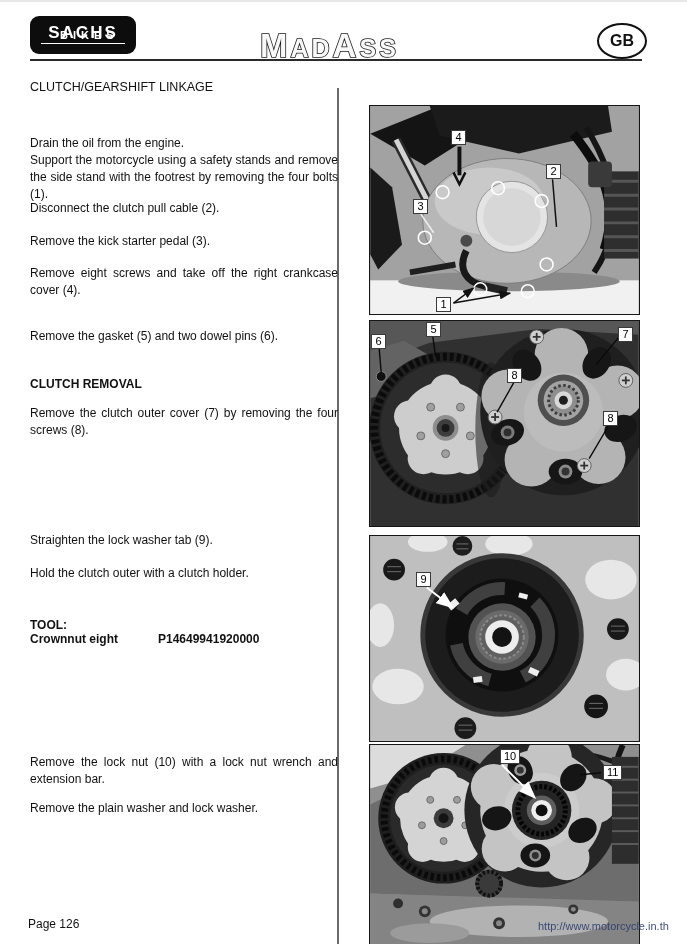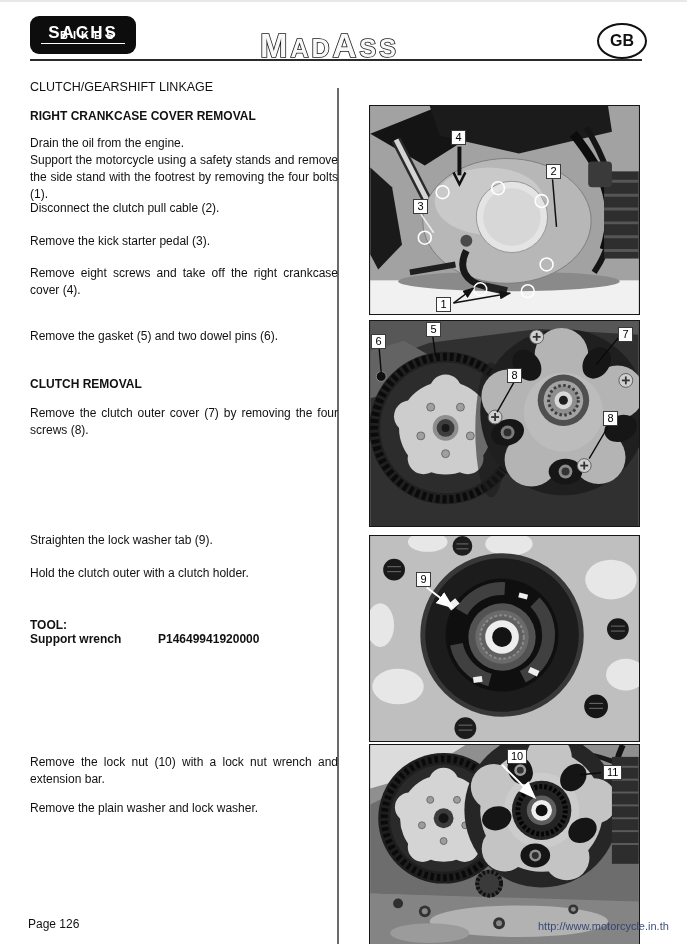--- a/index.html
+++ b/index.html
@@ -59,35 +59,34 @@
       <tspan font-size="33">M</tspan><tspan font-size="25">AD</tspan><tspan font-size="33">A</tspan><tspan font-size="25">SS</tspan>
     </text>
   </svg>
 
   <div class="gb">GB</div>
   <div class="hrule"></div>
   <div class="vrule"></div>
 
   <div class="ttl">CLUTCH/GEARSHIFT LINKAGE</div>
 
-  <div class="b bold" style="top:106px">RIGHT CRANKCASE COVER REMOVAL</div>
   <div class="b" style="top:133px">Drain the oil from the engine.</div>
   <div class="b j" style="top:150px">Support the motorcycle using a safety stands and remove the side stand with the footrest by removing the four bolts (1).</div>
   <div class="b" style="top:198px">Disconnect the clutch pull cable (2).</div>
   <div class="b" style="top:231px">Remove the kick starter pedal (3).</div>
   <div class="b j" style="top:263px">Remove eight screws and take off the right crankcase cover (4).</div>
   <div class="b" style="top:326px">Remove the gasket (5) and two dowel pins (6).</div>
 
   <div class="b bold" style="top:374px">CLUTCH REMOVAL</div>
   <div class="b j" style="top:403px">Remove the clutch outer cover (7) by removing the four screws (8).</div>
   <div class="b" style="top:530px">Straighten the lock washer tab (9).</div>
   <div class="b bold" style="top:615px">TOOL:</div>
 
   <div class="b" style="top:563px">Hold the clutch outer with a clutch holder.</div>
-  <div class="b bold" style="top:629px;width:130px">Support wrench</div>
+  <div class="b bold" style="top:629px;width:130px">Crownnut eight</div>
   <div class="b bold" style="top:629px;left:158px;width:160px">P14649941920000</div>
 
   <div class="b j" style="top:752px">Remove the lock nut (10) with a lock nut wrench and extension bar.</div>
   <div class="b" style="top:798px">Remove the plain washer and lock washer.</div>
 
   <div class="footer-page">Page 126</div>
   <div class="watermark">http://www.motorcycle.in.th</div>
 
   <figure class="ph" style="left:369px;top:103px;width:271px;height:210px">
     <svg viewBox="0 0 271 210">
@@ -371,17 +370,17 @@
           <circle cx="55" cy="168" r="3" fill="#888"></circle>
         <circle cx="130" cy="180" r="6" fill="#333"></circle>
           <circle cx="130" cy="180" r="3" fill="#888"></circle>
         <circle cx="205" cy="166" r="5" fill="#333"></circle>
           <circle cx="205" cy="166" r="2.5" fill="#888"></circle>
         <circle cx="28" cy="160" r="5" fill="#2f2f2f"></circle>
       </g>
       <line x1="133" y1="20" x2="166" y2="53" stroke="#fff" stroke-width="2" marker-end="url(#mW)"></line>
       <line x1="233" y1="28" x2="212" y2="30" stroke="#0a0a0a" stroke-width="1.4"></line>
     </svg>
-    <div class="co" style="left:137px;top:4px">10</div>
+    <div class="co" style="left:130px;top:4px">10</div>
     <div class="co" style="left:233px;top:20px">11</div>
   </figure>
 
 </div>
 
 </body></html>

